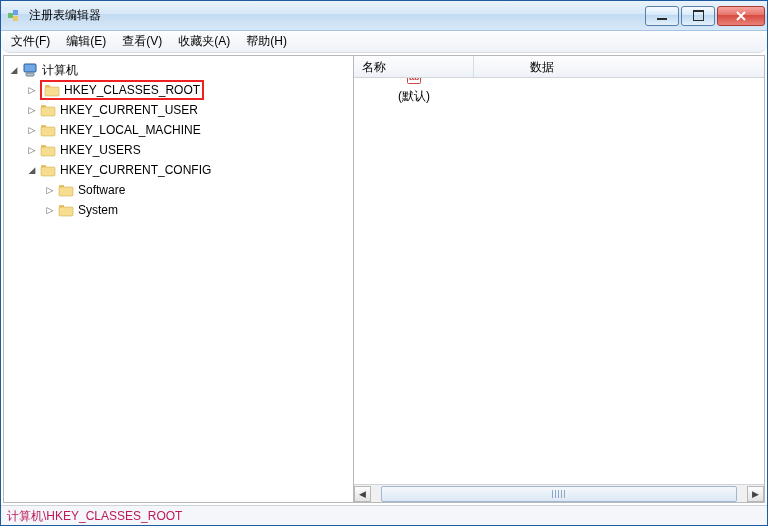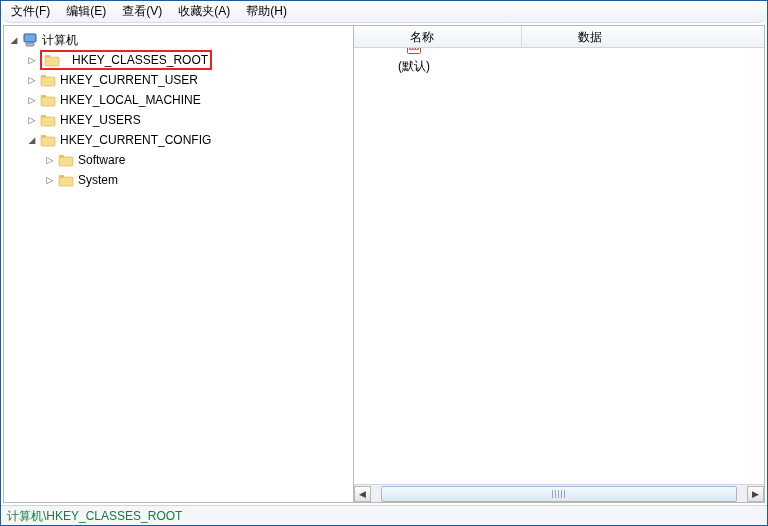--- a/index.html
+++ b/index.html
@@ -89,36 +89,35 @@
     font-size:9px;
     cursor:pointer;
   }
   .node-icon { width:16px; height:16px; margin-right:4px; }
   .node-label { }
   .tree ul { list-style:none; padding-left:18px; }
   .highlight-box {
     border: 2px solid #e22; padding: 0 2px;
     display:inline-flex; align-items:center;
     height:20px;
-    gap:8px;
   }
   
   .list-header {
     height:22px;
     background: linear-gradient(to bottom,#fdfdfe,#eef2f7);
     border-bottom:1px solid #d0d5db;
     display:flex;
   }
   .col {
     padding:3px 8px 0 8px;
     border-right:1px solid #d8dde3;
     color:#000;
     cursor:default;
   }
-  .col.name { width:120px;margin-left:48px; }
+  .col.name { width:120px; }
   .col.type { width:120px; }
   .col.data { flex:1; border-right:none;margin-left:48px; }
   .list-body { flex:1; overflow:auto; position:relative; }
   .list-row {
     display:flex; height:18px; align-items:center;
   }
   .cell { padding:0 8px;flex-direction:column; }
   .cell.name { width:120px; display:flex; align-items:center; gap:4px;}
   .cell.type { width:120px; }
   .cell.data { flex:1; }
@@ -152,38 +151,55 @@
   .hscroll .thumb::after {
     content:""; width:14px; height:8px;
     background: repeating-linear-gradient(to right,#8aa8c8 0,#8aa8c8 1px,transparent 1px,transparent 3px);
   }
   
   .statusbar {
     height:20px;
     border-top:1px solid #d0d5db;
     background:#f4f6f9;
     padding:2px 6px 0 6px;
-    color:#15803d;
+    color:#be185d;
   }
   
   .folder-svg rect.tab { fill:#e8c46a; }
   .folder-svg rect.body { fill:#f7dd8f; stroke:#c9a13e; stroke-width:0.5;}
   .computer-svg .screen { fill:#6fa8e6; stroke:#2d5a94;}
   .computer-svg .base { fill:#b9c5d1; stroke:#6f7d8c;}
   .ab-icon rect { fill:#fff; stroke:#c44; }
   .ab-icon text { fill:#c44; font-size:9px; font-weight:bold;}
   .regedit-icon .cube1{fill:#6bbf6b;}
   .regedit-icon .cube2{fill:#6b9fe6;}
   .regedit-icon .cube3{fill:#e6c96b;}
 </style>
 </head>
 <body>
 
 <div class="window">
 
+  <div class="titlebar">
+    <svg class="app-icon regedit-icon" viewBox="0 0 16 16">
+      <rect class="cube1" x="1" y="5" width="5" height="5"></rect>
+      <rect class="cube2" x="6" y="2" width="5" height="5"></rect>
+      <rect class="cube3" x="6" y="8" width="5" height="5"></rect>
+    </svg>
+    <span class="title">注册表编辑器</span>
+    <div class="win-controls">
+      <div class="wc-btn min"></div>
+      <div class="wc-btn max"></div>
+      <div class="wc-btn close">
+        <svg viewBox="0 0 12 12">
+          <path d="M2 2 L10 10 M10 2 L2 10" stroke="#fff" stroke-width="2"></path>
+        </svg>
+      </div>
+    </div>
+  </div>
 
   <div class="menubar">
     <span class="menu-item">文件(F)</span>
     <span class="menu-item">编辑(E)</span>
     <span class="menu-item">查看(V)</span>
     <span class="menu-item">收藏夹(A)</span>
     <span class="menu-item">帮助(H)</span>
   </div>
 
   <div class="content">

